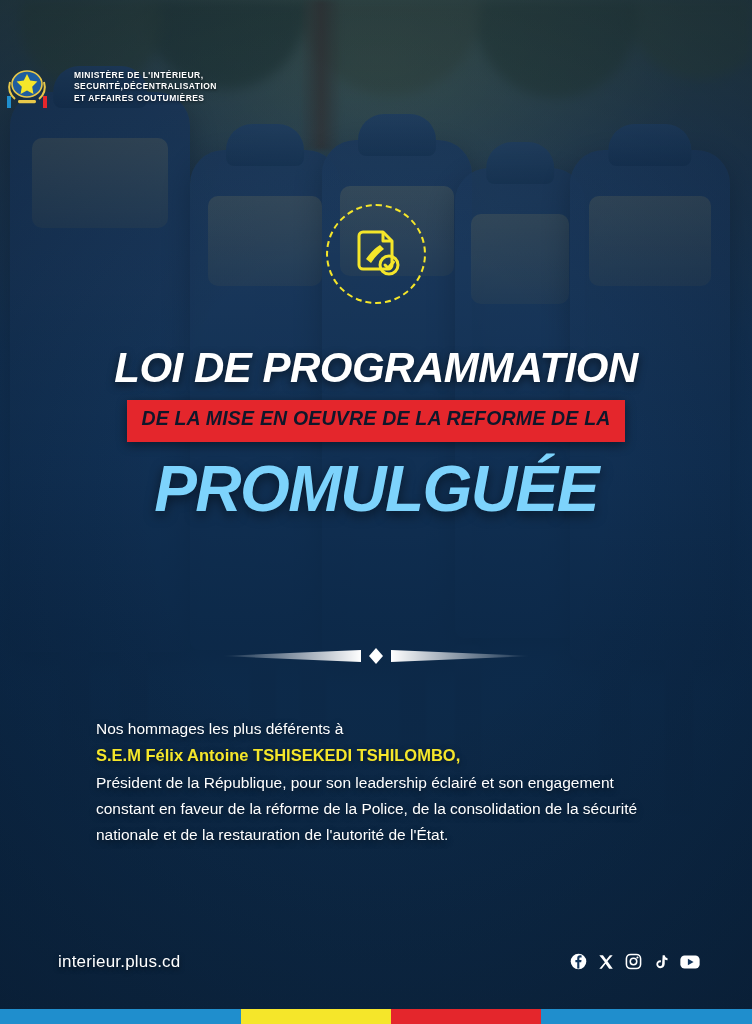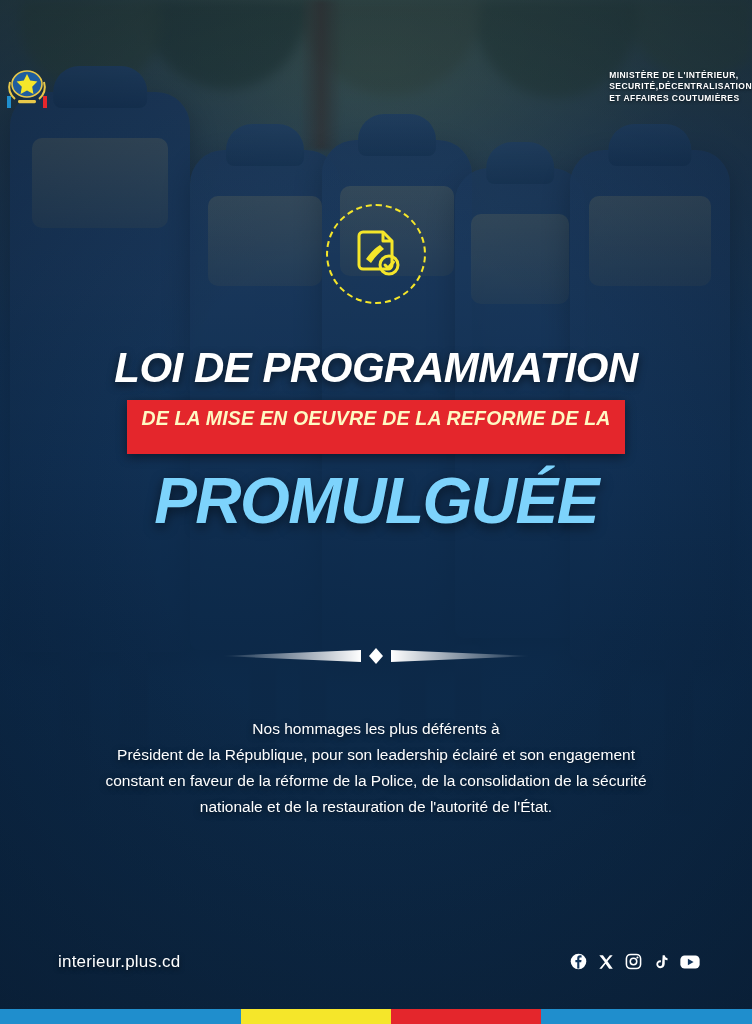--- a/index.html
+++ b/index.html
@@ -105,21 +105,21 @@
     position: absolute; inset: 0;
     background: radial-gradient(ellipse 85% 70% at 50% 48%, rgba(0,0,0,0) 35%, rgba(4,18,36,.45) 100%);
   }
 
   
   .content { position: absolute; inset: 0; }
 
   
   .ministry {
     position: absolute; top: 62px; left: 0; right: 0;
-    display: flex; align-items: center; justify-content: space-between; gap: 10px;
+    display: flex; align-items: center; justify-content: flex-start; gap: 20px;
   }
   .emblem {
     width: 54px; height: 50px;
     display: flex; align-items: center; justify-content: center;
   }
   .ministry-text {
     color: #ffffff;
     font-size: 8.5px;
     font-weight: bold;
     letter-spacing: .45px;
@@ -143,26 +143,26 @@
     color: #ffffff;
     font-size: 42px;
     font-weight: bold;
     font-style: italic;
     letter-spacing: -0.5px;
     text-shadow: 0 3px 8px rgba(0,0,0,.55);
   }
   .line2-wrap { margin-top: 8px; display: flex; justify-content: center; }
   .line2 {
     background: #e4262c;
-    color: #fef9c3;
+    color: #0f172a;
     font-size: 19.5px;
     font-weight: bold;
     font-style: italic;
     letter-spacing: 0.2px;
-    padding: 7px 14px 24px;
+    padding: 7px 14px 12px;
     display: inline-block;
     box-shadow: 0 3px 10px rgba(0,0,0,.45);
   }
   .line3 {
     margin-top: 13px;
     color: #ffffff;
     font-size: 31.5px;
     font-weight: bold;
     font-style: italic;
     letter-spacing: -0.2px;
@@ -181,21 +181,20 @@
   
   .divider {
     position: absolute; top: 645px; left: 50%; transform: translateX(-50%);
     width: 330px; height: 22px;
     display: flex; align-items: center; justify-content: center;
   }
 
   
   .tribute {
     position: absolute; top: 716px; left: 96px; right: 96px;
-    text-align: center;
     color: #ffffff;
     font-size: 15.5px;
     line-height: 1.68;
     text-shadow: 0 2px 6px rgba(0,0,0,.5);
   }
   .tribute .name {
     color: #f5e62a;
     font-weight: bold;
     font-size: 16.5px;
   }
@@ -303,20 +302,21 @@
           </linearGradient>
         </defs>
         <polygon points="10,10 150,4 150,16" fill="url(#gl)"></polygon>
         <polygon points="320,10 180,4 180,16" fill="url(#gr)"></polygon>
         <polygon points="165,2 172,10 165,18 158,10" fill="#ffffff"></polygon>
       </svg>
     </div>
 
     <div class="tribute">
       <div>Nos hommages les plus déférents à</div>
+      <div class="name">S.E.M Félix Antoine TSHISEKEDI TSHILOMBO,</div>
       <div>Président de la République, pour son leadership éclairé et son engagement constant en faveur de la réforme de la Police, de la consolidation de la sécurité nationale et de la restauration de l'autorité de l'État.</div>
     </div>
 
     <div class="site">interieur.plus.cd</div>
 
     <div class="socials">
       <span>
         <svg width="17" height="17" viewBox="0 0 24 24">
             <circle cx="12" cy="12" r="11" fill="#ffffff"></circle>
             <path d="M13.2 22V13h2.6l.5-3.2h-3.1V7.9c0-.9.3-1.6 1.7-1.6h1.5V3.4c-.3 0-1.2-.1-2.3-.1-2.3 0-3.9 1.4-3.9 4v2.5H7.6V13h2.6v9z" fill="#13365c"></path>

